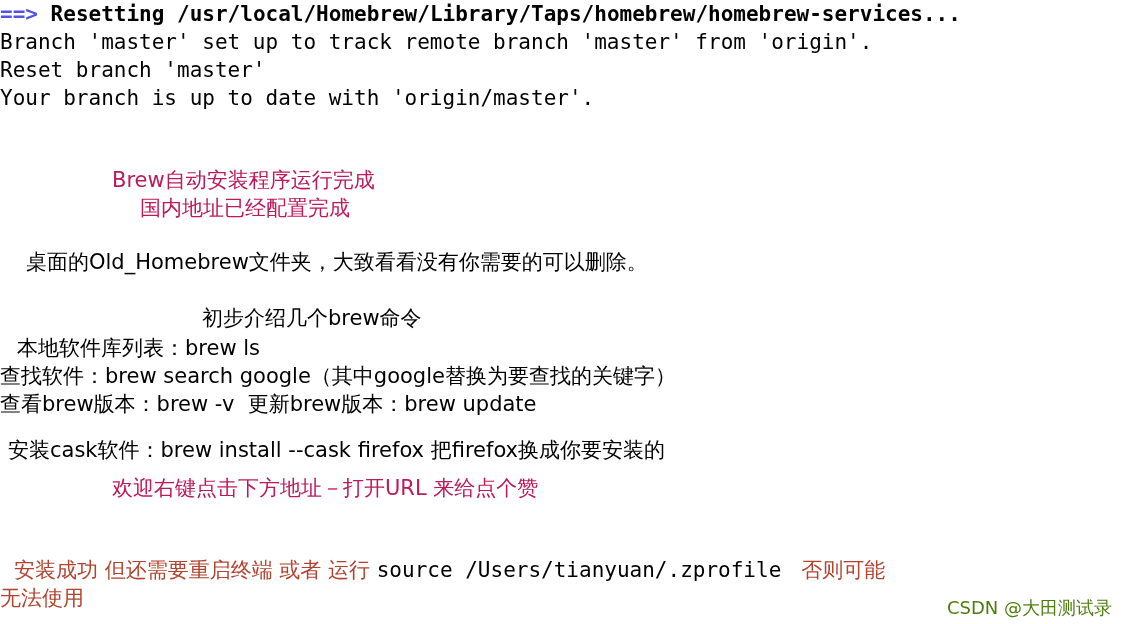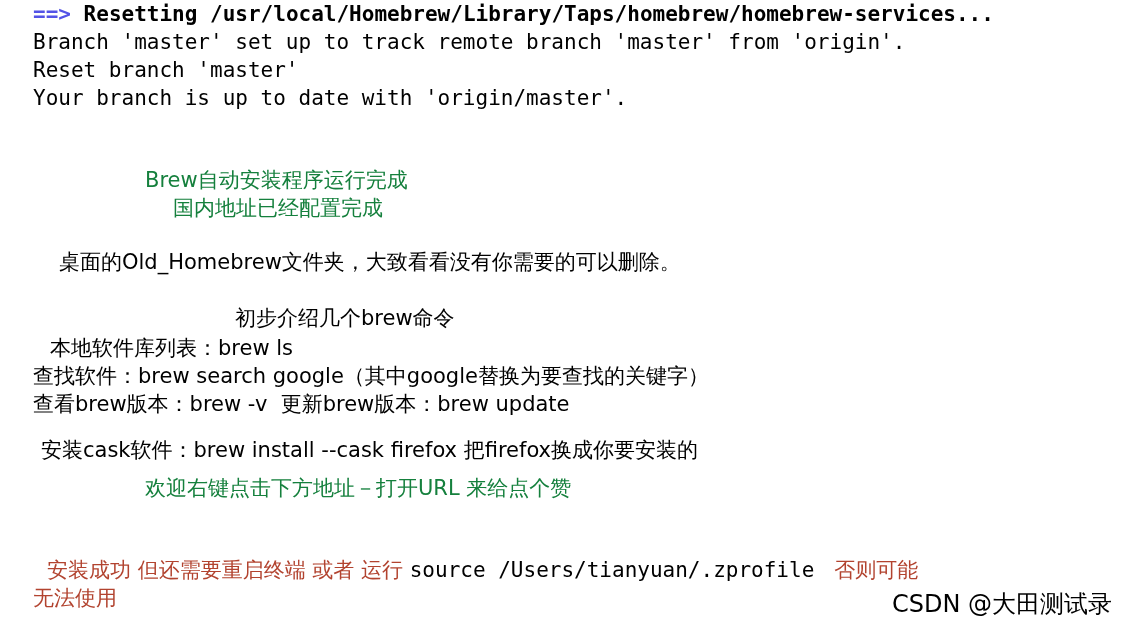--- a/index.html
+++ b/index.html
@@ -24,44 +24,43 @@
     padding: 0;
   }
   .line {
     position: absolute;
     left: 0;
     white-space: pre;
     font-family: "DejaVu Sans Mono", "Liberation Mono", monospace;
     font-size: 21px;
     line-height: 28px;
     letter-spacing: 0px;
-    margin-left: 33px;
   }
   .bold { font-weight: bold; }
   .arrow { color: #5353e6; font-weight: bold; }
-  .green { color: #15803d; text-align: right; }
+  .green { color: #be185d; text-align: right; }
   .red { color: #b2432f; }
   .black { color: #000000; }
   .cjk {
     font-family: "DejaVu Sans", "Liberation Sans", sans-serif;
   }
   .mono {
     font-family: "DejaVu Sans Mono", "Liberation Mono", monospace;
   }
   .url-underline {
     text-decoration: underline;
     text-underline-offset: 4px;
     text-decoration-thickness: 2px;
   }
   .watermark {
     position: absolute;
     right: 14px;
     bottom: 4px;
-    color: #000000;
-    font-size: 24px;
+    color: #4d7c0f;
+    font-size: 18px;
     font-family: "DejaVu Sans", "Liberation Sans", sans-serif;
     white-space: pre;
   }
   
   #l0  { top: 0px;   left: 0px; }
   #l1  { top: 28px;  left: 0px; }
   #l2  { top: 56px;  left: 0px; }
   #l3  { top: 84px;  left: 0px; }
   #l4  { top: 166px; left: 112px; }
   #l5  { top: 194px; left: 140px; }

